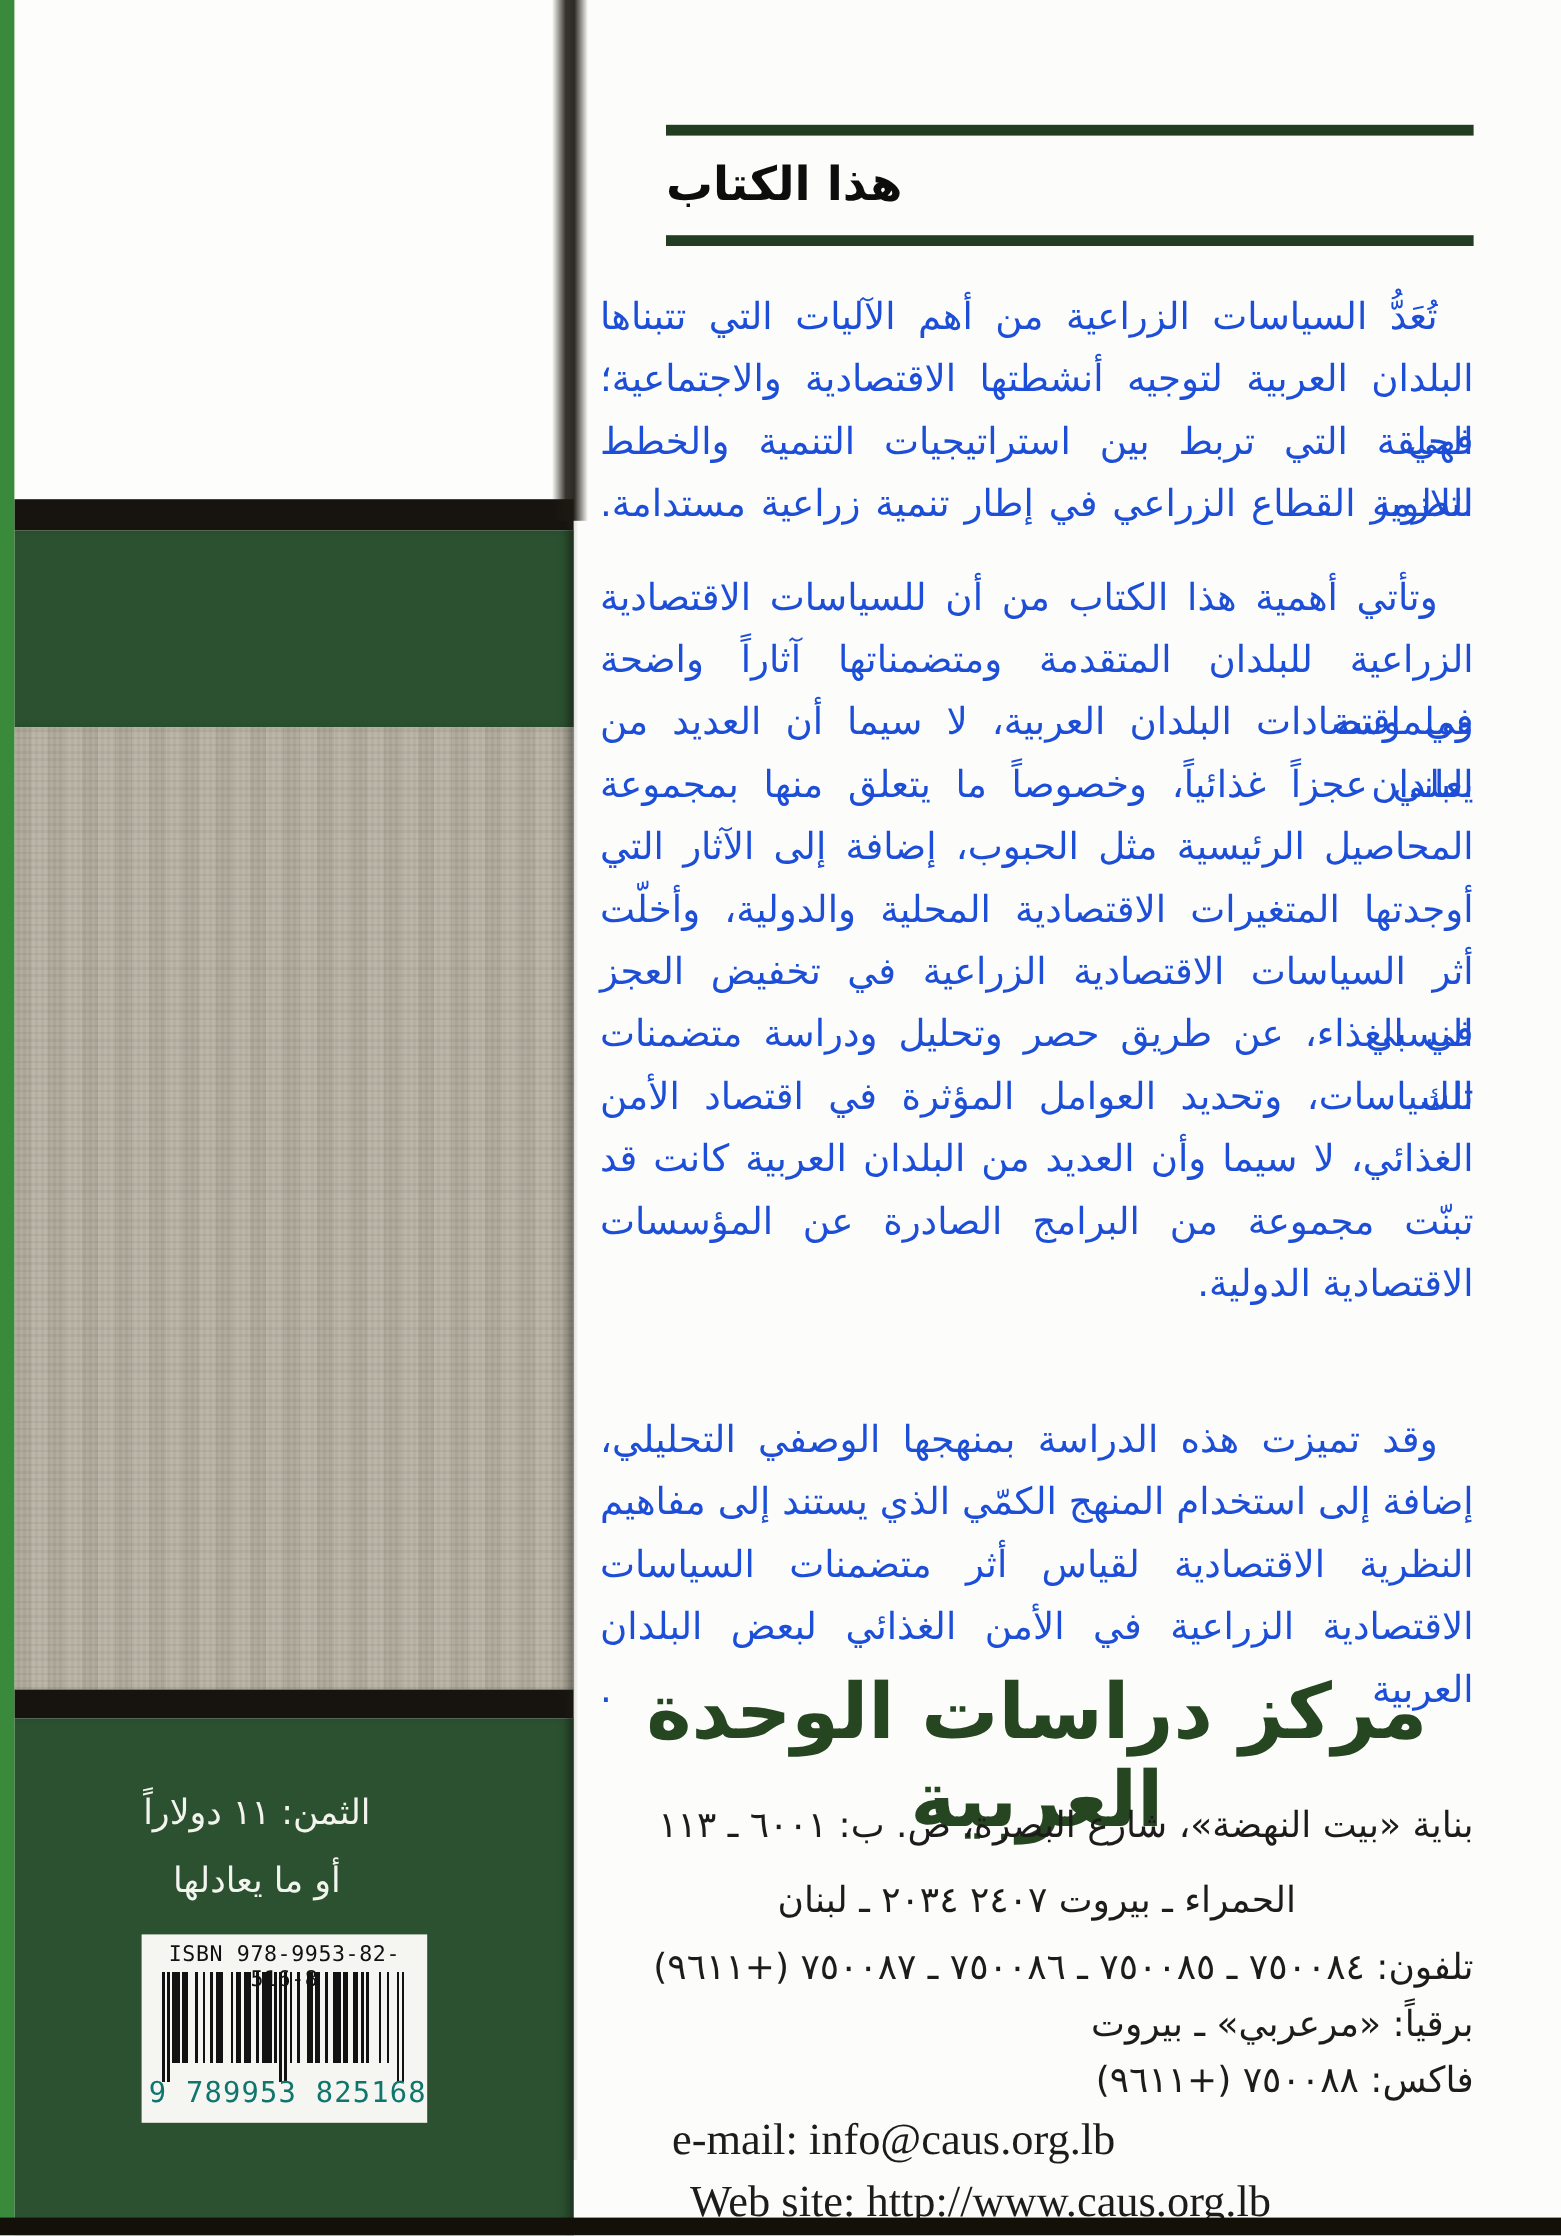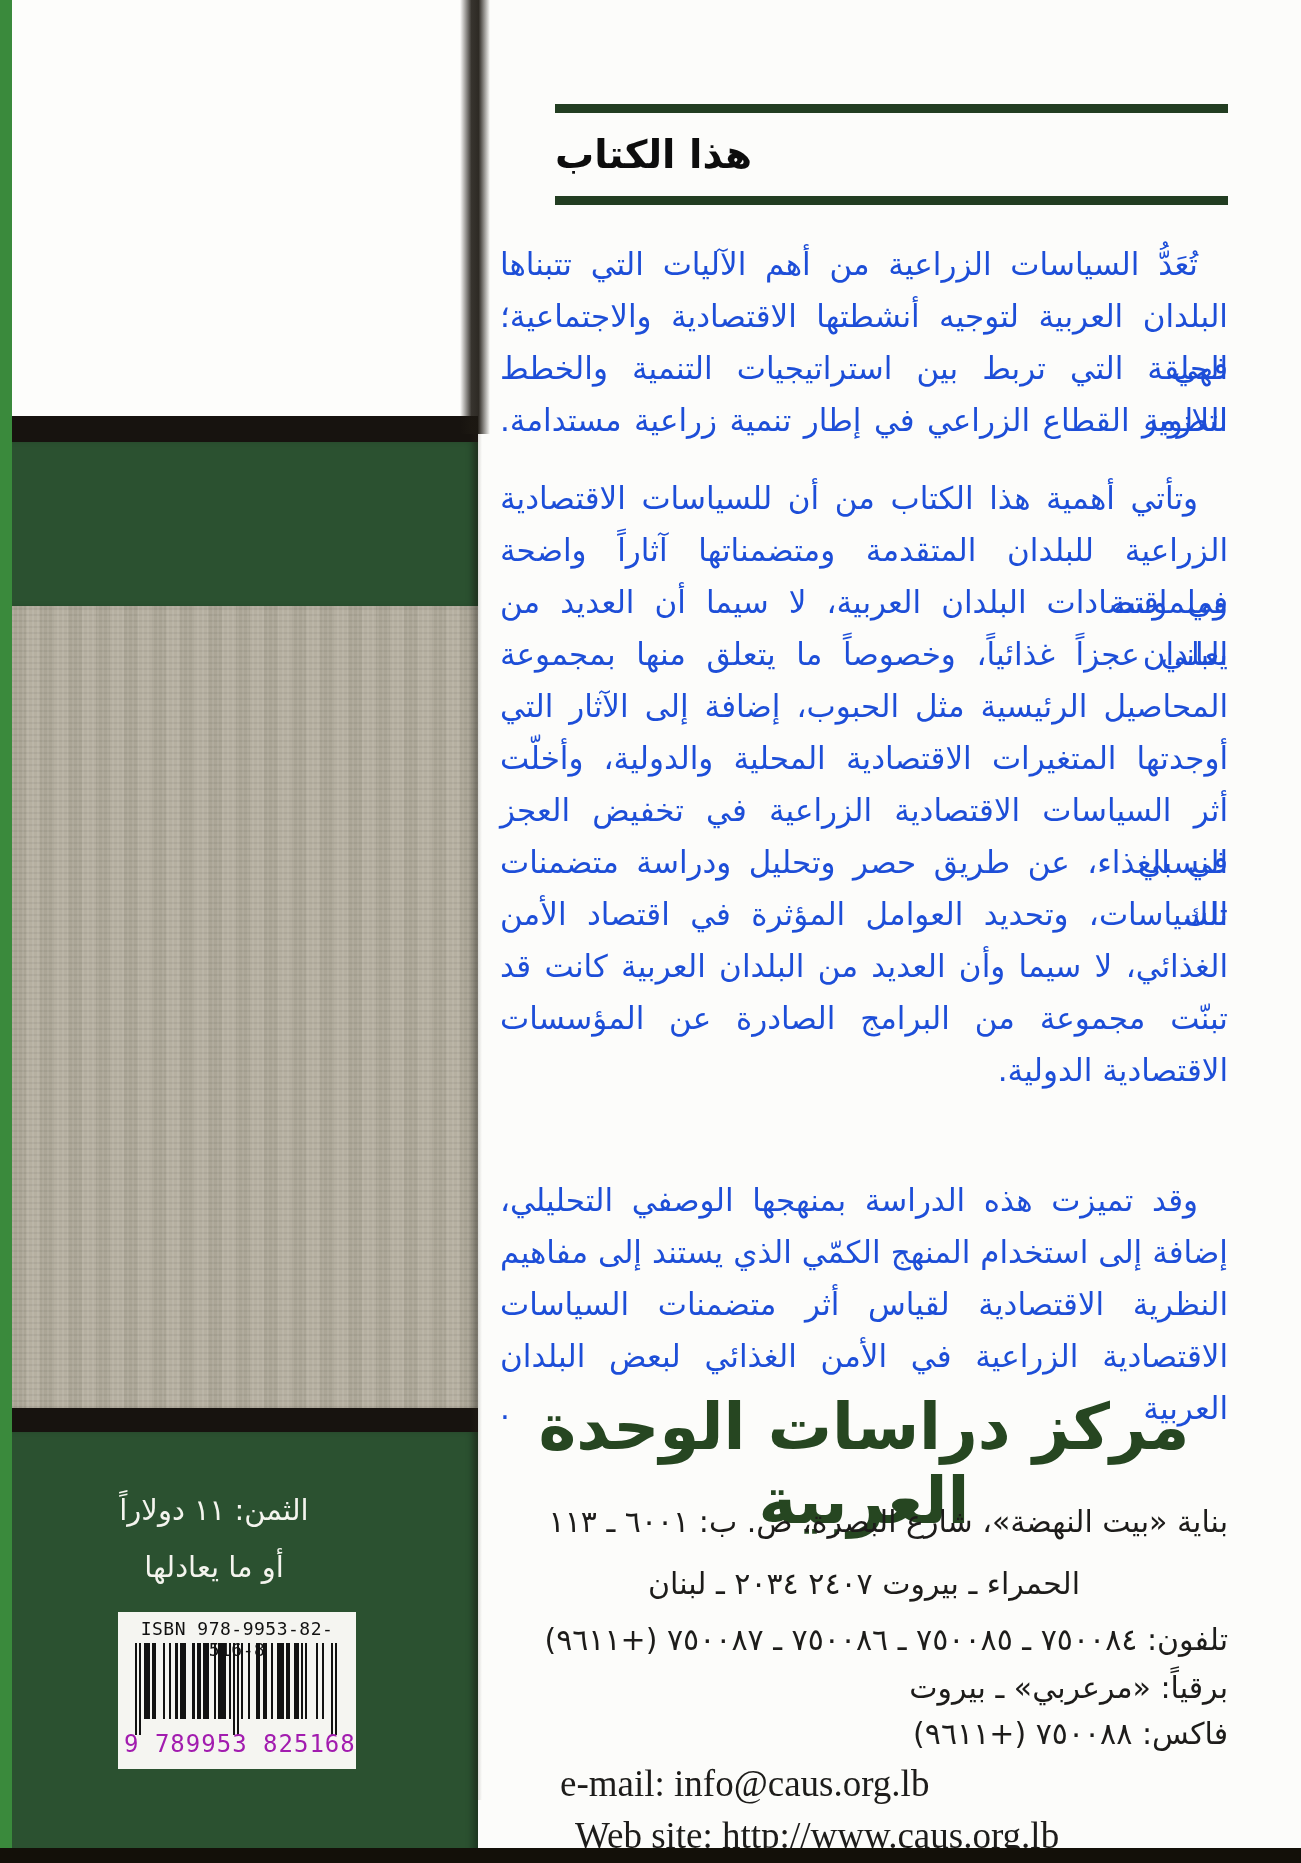--- a/index.html
+++ b/index.html
@@ -41,21 +41,21 @@
   }
   
   .barcode-box{position:absolute;left:118px;top:1612px;width:238px;height:157px;background:#f5f5f1;z-index:4;}
   .isbn-label{
     position:absolute;left:0;top:6px;width:100%;text-align:center;
     font-family:"DejaVu Sans Mono",monospace;font-size:18px;letter-spacing:.5px;color:#111;
   }
   .barcode-svg{position:absolute;left:17px;top:31px;}
   .isbn-digits{
     position:absolute;left:6px;top:118px;width:232px;
-    font-family:"DejaVu Sans Mono",monospace;font-size:24px;letter-spacing:1px;color:#a21caf;white-space:nowrap;
+    font-family:"DejaVu Sans Mono",monospace;font-size:24px;letter-spacing:1px;color:#0f766e;white-space:nowrap;
   }
 
   
   .rule{position:absolute;left:555px;width:673px;height:9px;background:#223d21;}
   .rule-top{top:104px;}
   .rule-bottom{top:196px;}
   .heading{
     position:absolute;left:555px;top:112px;width:673px;height:84px;
     display:flex;align-items:center;justify-content:flex-end;
     direction:rtl;font-size:39px;font-weight:bold;color:#0d0d0d;

